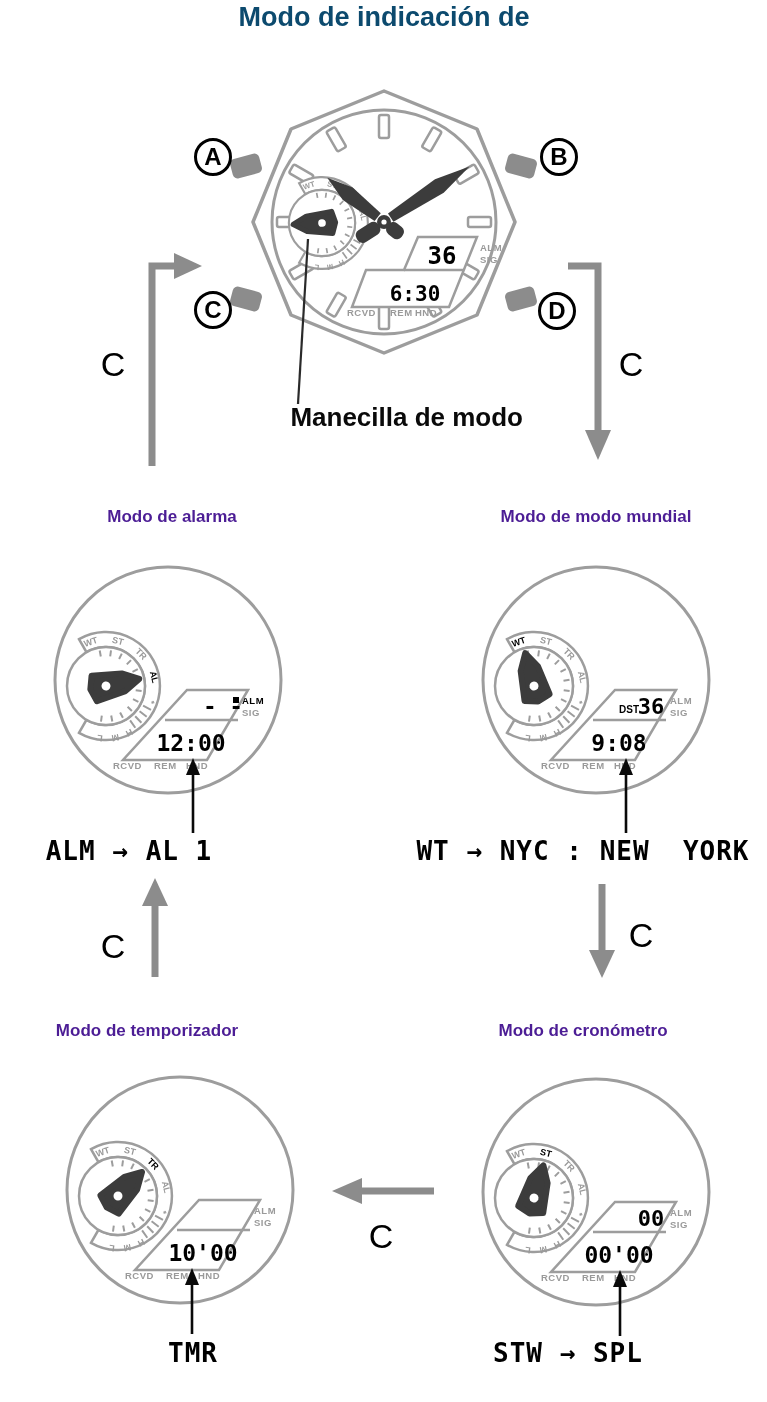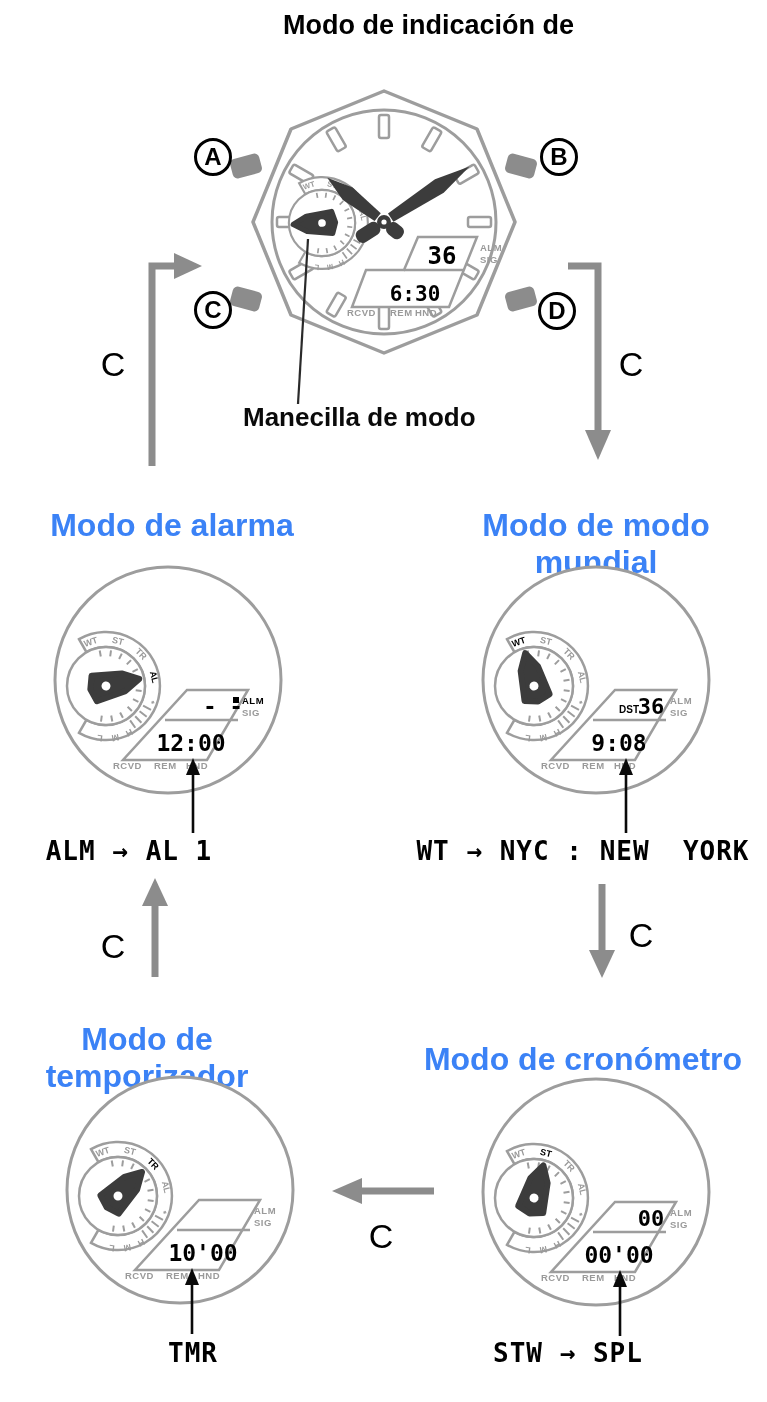--- a/index.html
+++ b/index.html
@@ -1,22 +1,22 @@
 <!DOCTYPE html>
 <html><head>
 <meta charset="utf-8">
 <style>
   html,body{margin:0;padding:0;background:#fff;}
   .canvas{position:relative;width:767px;height:1402px;background:#fff;overflow:hidden;
           font-family:"Liberation Sans",sans-serif;color:#111;}
   .abs{position:absolute;}
-  .page-title{position:absolute;left:194px;top:8px;width:380px;text-align:right;
-              font-size:27px;font-weight:700;line-height:34px;color:#000000;}
-  .mode-title{position:absolute;width:340px;text-align:center;font-size:32px;font-weight:700;color:#3b82f6;}
-  .pointer-label{position:absolute;left:243px;top:402px;width:280px;text-align:left;
+  .page-title{position:absolute;left:194px;top:0;width:380px;text-align:center;
+              font-size:27px;font-weight:700;line-height:34px;color:#0c4a6e;}
+  .mode-title{position:absolute;width:340px;text-align:center;font-size:17px;font-weight:700;color:#4c1d95;}
+  .pointer-label{position:absolute;left:243px;top:402px;width:280px;text-align:right;
                  font-size:26px;font-weight:700;color:#0a0a0a;}
   .lcd-caption{position:absolute;width:420px;text-align:center;white-space:pre;
                font-family:"DejaVu Sans Mono",monospace;font-weight:700;font-size:26px;
                letter-spacing:1px;color:#000;}
   .nav-c{position:absolute;width:34px;height:40px;text-align:center;
          font-size:34px;font-weight:400;color:#000;}
   .btn-circle{position:absolute;width:32px;height:32px;border:3px solid #000;border-radius:50%;
               text-align:center;line-height:32px;font-size:24px;font-weight:700;color:#000;background:#fff;}
   svg{position:absolute;overflow:visible;}
   .gline{fill:#fff;stroke:#9d9d9d;}
@@ -232,21 +232,21 @@
         <text class="side-lab" x="65" y="207">RCVD</text>
         <text class="side-lab" x="106" y="207">REM</text>
         <text class="side-lab" x="138" y="207">HND</text>
       </g>
       <g>
         <line class="blk-arrow" x1="150" y1="210" x2="150" y2="271"></line>
         <polygon class="blk-head" points="143,213 150,196 157,213"></polygon>
       </g>
     </svg>
   </div>
-<div class="mode-title" style="left: 413px; top: 1021px; margin-top: 20px;">Modo de cronómetro</div>
+<div class="mode-title" style="left: 413px; top: 1021px;">Modo de cronómetro</div>
       <div class="lcd-caption" style="left: 358px; top: 1338px;">STW → SPL</div>
   <div class="subwatch abs" style="width: 240px; height: 300px; left: 476px; top: 1074px;">
     <svg style="left:0;top:0" width="240" height="300" viewBox="0 0 240 300">
       <circle class="gline" stroke-width="3" cx="120" cy="118" r="113"></circle>
       <g transform="translate(58,124)">
         <path class="gline" stroke-width="2.5" d="M-27,-46.8 A54,54 0 1 1 -27,46.8 L-19.5,33.8 A39,39 0 1 0 -19.5,-33.8 Z"></path>
         <circle class="gline" stroke-width="2.5" r="39"></circle>
         <path class="gstroke" stroke-width="2" d="M-5.2,-29.5 L-6.3,-35.5 M4.2,-29.7 L5,-35.6 M13.1,-27 L15.8,-32.4 M20.8,-21.6 L25,-25.9 M26.5,-14.1 L31.8,-16.9 M29.5,-5.2 L35.5,-6.3 M29.7,4.2 L35.6,5 M27,13.1 L32.4,15.8 M21.6,20.8 L25.9,25 M14.1,26.5 L16.9,31.8 M5.2,29.5 L6.3,35.5 M-4.2,29.7 L-5,35.6"></path>
         <path class="gstroke" stroke-width="2" d="M37.1,19.7 L45,23.9 M33.6,25.3 L40.7,30.7 M29.2,30.2 L35.4,36.7 M24.1,34.4 L29.3,41.8"></path>
         <text class="dial-label" x="-14.4" y="-41.2" transform="rotate(-18,-14.4,-41.2)">WT</text>

